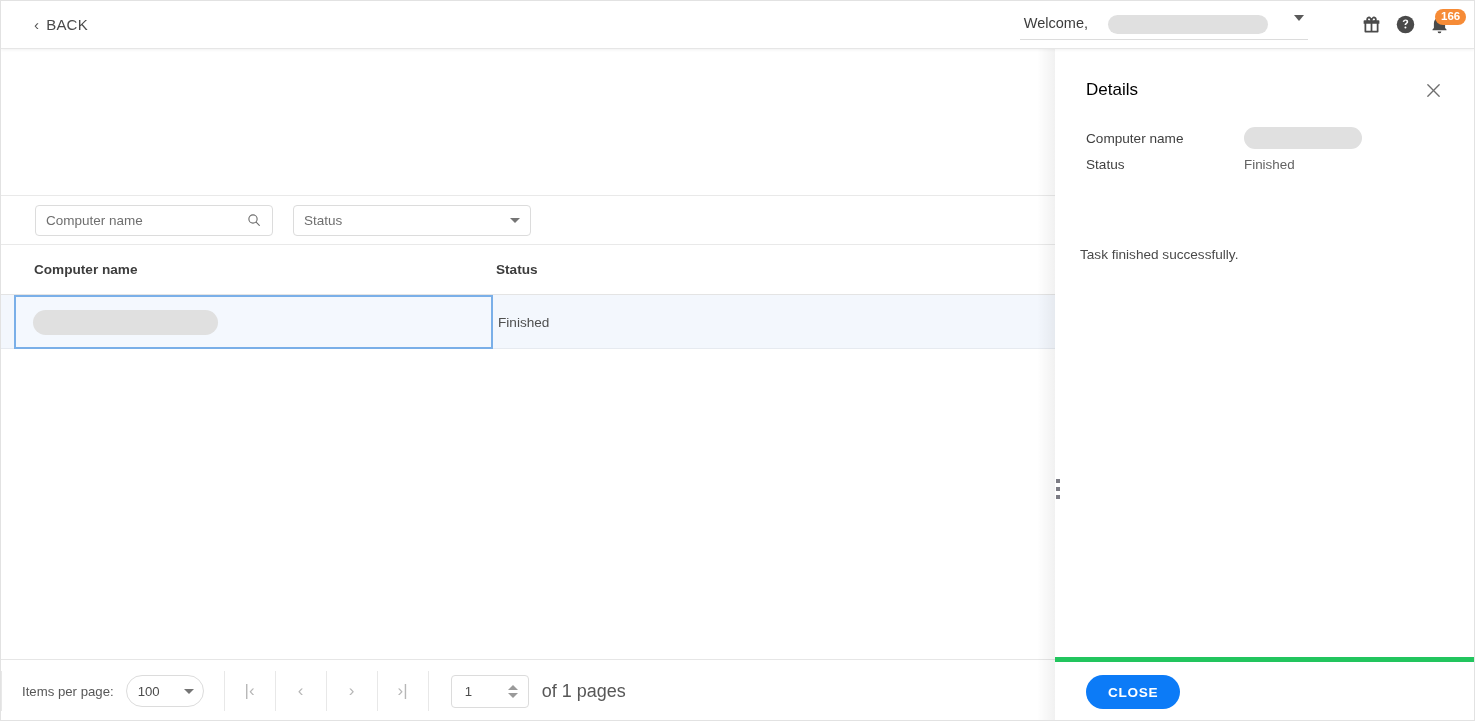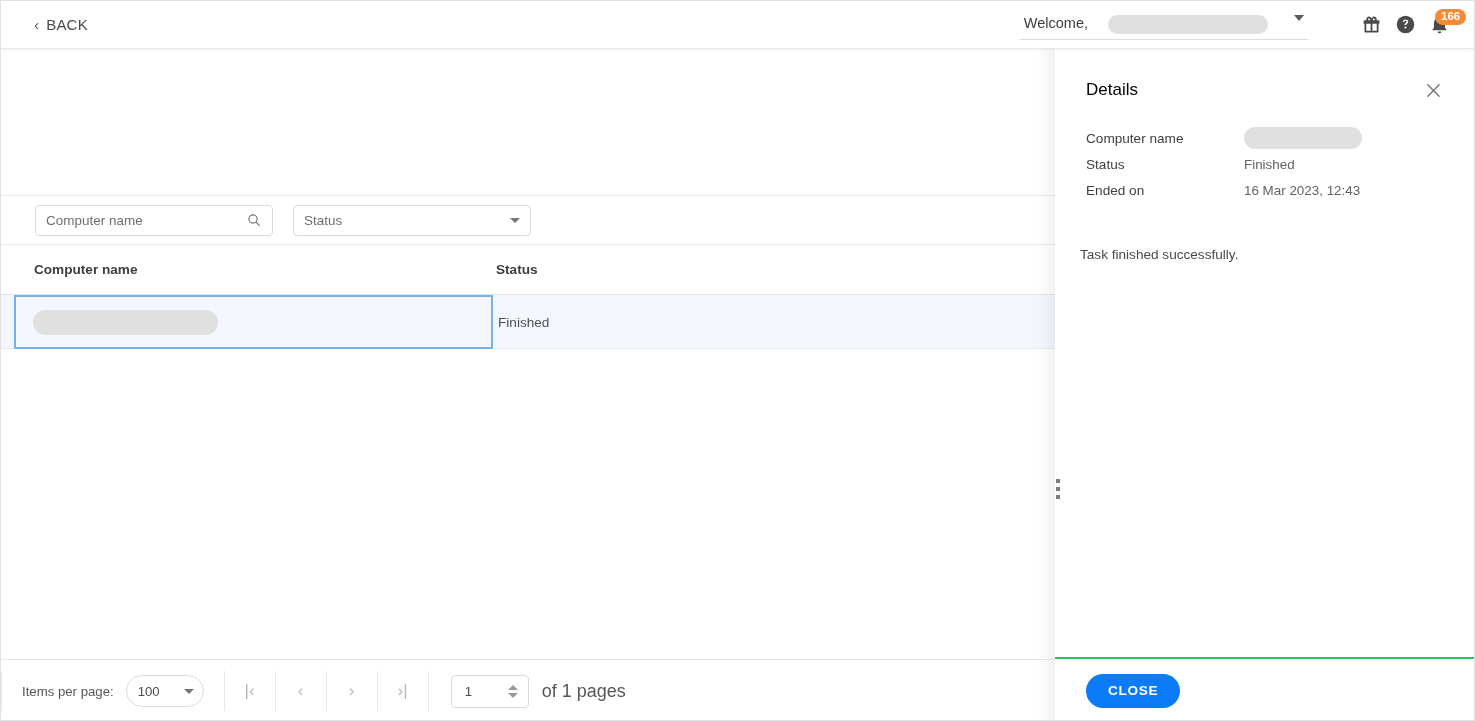--- a/index.html
+++ b/index.html
@@ -306,21 +306,21 @@
     position: absolute;
     left: 25px; top: 198px;
     font-size: 13.6px;
     color: #4a4a4a;
   }
   .panel-footer {
     position: absolute;
     left: 0; bottom: 0;
     width: 421px; height: 65px;
     background: #fff;
-    border-top: 2px solid #22c55e;
+    border-top: 5px solid #22c55e;
     display: flex; align-items: center;
   }
   .btn-close {
     margin-left: 31px;
     background: #0c7bf7;
     color: #ffffff;
     border: none;
     border-radius: 18px;
     height: 34px;
     padding: 0 22px;
@@ -456,24 +456,20 @@
       <div class="drow">
         <span class="dlabel">Computer name</span>
         <span class="dvalue">
           <span class="redact"></span>
         </span>
       </div>
       <div class="drow">
         <span class="dlabel">Status</span>
         <span class="dvalue">Finished</span>
       </div>
-      <div class="drow">
-        <span class="dlabel">Ended on</span>
-        <span class="dvalue">16 Mar 2023, 12:43</span>
-      </div>
     </div>
 
     <div class="panel-msg">Task finished successfully.</div>
 
     <div class="panel-footer">
       <button class="btn-close">CLOSE</button>
     </div>
   </div>
 
 </div>

